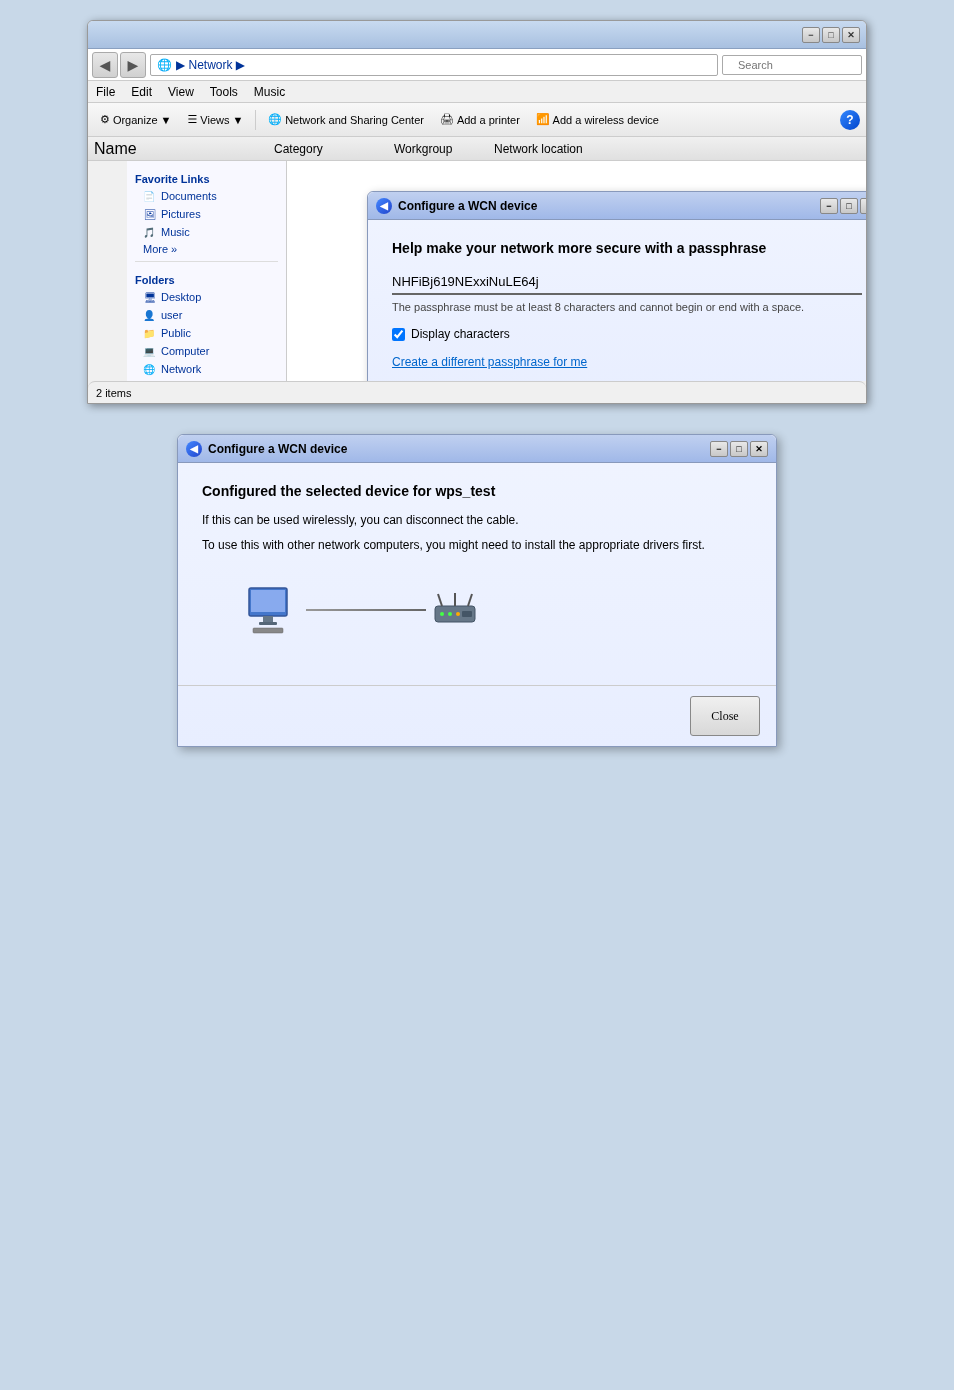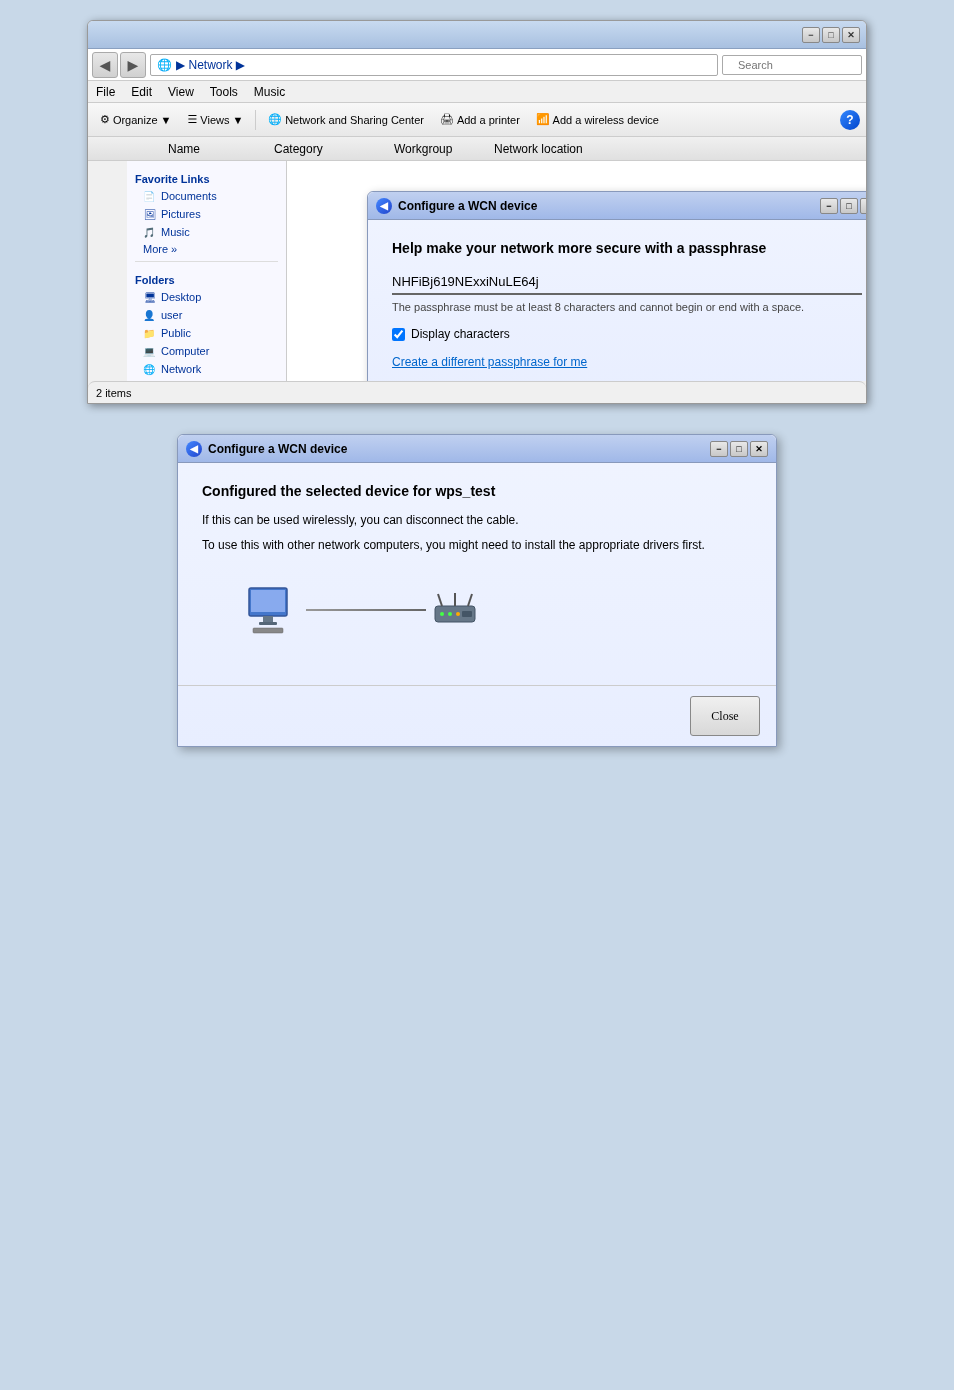--- a/index.html
+++ b/index.html
@@ -165,21 +165,21 @@
 
     .column-header {
       background: linear-gradient(to bottom, #f0f0f0, #e0e0e0);
       border-bottom: 1px solid #ccc;
       height: 24px;
       display: flex;
       align-items: center;
       padding: 0 6px;
     }
 
-    .col-name { width: 180px; font-size: 12px; font-weight: normal; text-align: center; }
+    .col-name { width: 180px; font-size: 16px; font-weight: normal; }
     .col-category { width: 120px; font-size: 12px; }
     .col-workgroup { width: 100px; font-size: 12px; }
     .col-location { flex: 1; font-size: 12px; }
 
     .explorer-content {
       display: flex;
       height: 220px;
       padding-left: 39px;
     }
 

